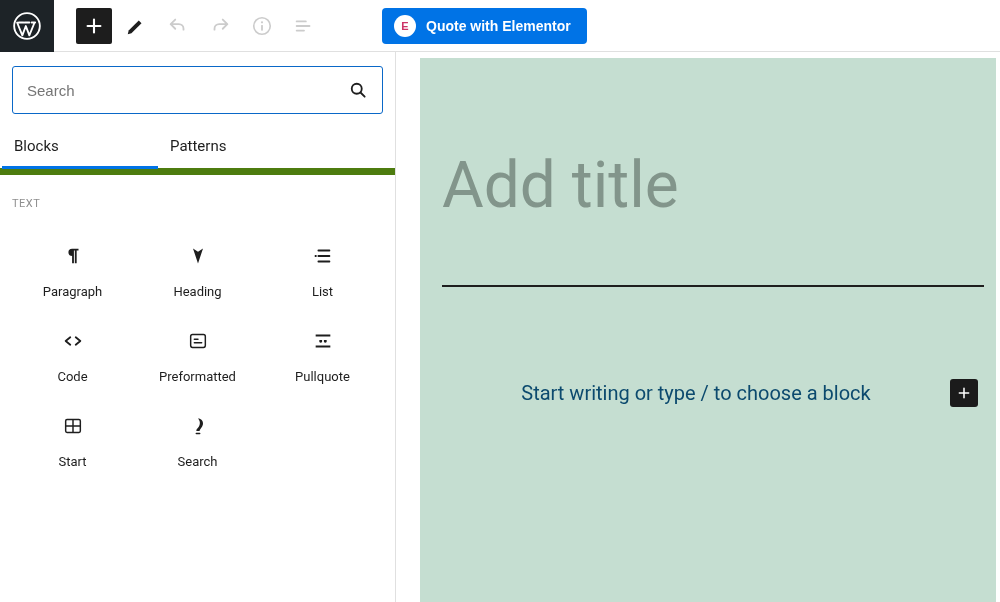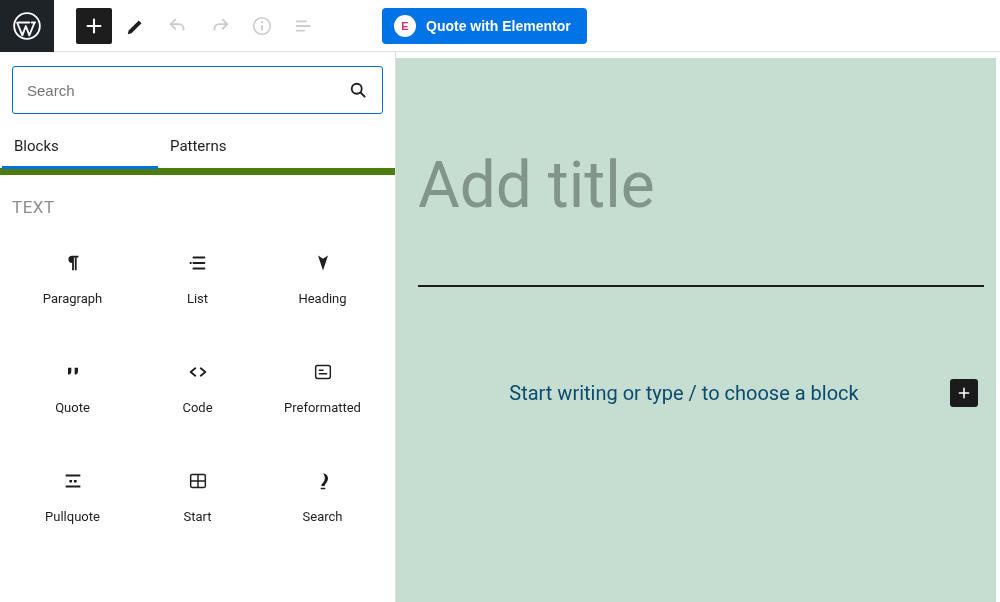--- a/index.html
+++ b/index.html
@@ -85,47 +85,48 @@
     color:#1e1e1e;
     position:relative;
   }
   .tab.active::after {
     content:''; position:absolute; left:0; right:0; bottom:-1px;
     height:3px; background:#0073e6;
   }
   .tab:first-child { margin-left: 2px; width: 156px; }
 
   .category-label {
-    font-size: 17px; color:#8f8f8f; letter-spacing:.5px;
+    font-size: 11px; color:#8f8f8f; letter-spacing:.5px;
     padding: 22px 12px 4px 12px;
     text-transform: uppercase;
   }
 
   .block-grid {
     display: grid;
     grid-template-columns: repeat(3, 1fr);
-    row-gap: 24px;
+    row-gap: 0;
     padding: 14px 10px 0 10px;
   }
   .block-item {
     display:flex; flex-direction:column; align-items:center;
     padding: 16px 0 14px 0;
     cursor:pointer;
   }
   .block-icon { width:24px; height:24px; display:flex;align-items:center;justify-content:center; }
   .block-label {
     margin-top: 16px;
     font-size: 13px;
     color:#1e1e1e;
   }
 
   .canvas {
     flex:1; position:relative;
     background:#fff;
     padding: 0 12px 12px 12px;
+    margin-left: 24px;
   }
   .page-bg {
     position:absolute; left:0; right:0; top:0; height: 100%;
     background: #c5ded1;
     margin: 6px 4px 4px 0;
   }
   .title-area {
     position:relative;
     padding: 105px 0 0 10px;
   }
@@ -247,45 +248,37 @@
         <span class="block-icon">
             <svg viewBox="0 0 24 24" width="22" height="22">
               <path d="M13 4h5v2h-2v14h-2V6h-1v14h-2V12a4 4 0 010-8z" fill="#1e1e1e"></path>
             </svg>
           </span>
         <span class="block-label">Paragraph</span>
       </div>
 
       <div class="block-item">
         <span class="block-icon">
+            <svg viewBox="0 0 24 24" width="20" height="20">
+              <path d="M6 3l6 18 6-18-6 4-6-4z" fill="#1e1e1e"></path>
+            </svg>
+          </span>
+        <span class="block-label">Heading</span>
+      </div>
+
+      <div class="block-item">
+        <span class="block-icon">
             <svg viewBox="0 0 24 24" width="22" height="22">
               <path d="M7 6h12M7 12h12M7 18h12" stroke="#1e1e1e" stroke-width="2" stroke-linecap="round"></path>
               <path d="M3 5h2M3 11h2v2H3z" fill="#1e1e1e"></path>
             </svg>
           </span>
         <span class="block-label">List</span>
       </div>
 
-      <div class="block-item">
-        <span class="block-icon">
-            <svg viewBox="0 0 24 24" width="20" height="20">
-              <path d="M6 3l6 18 6-18-6 4-6-4z" fill="#1e1e1e"></path>
-            </svg>
-          </span>
-        <span class="block-label">Heading</span>
-      </div>
-
-      <div class="block-item">
-        <span class="block-icon">
-            <svg viewBox="0 0 24 24" width="20" height="20">
-              <path d="M6 7h4v4a4 4 0 01-4 4V7zm8 0h4v4a4 4 0 01-4 4V7z" fill="#1e1e1e"></path>
-            </svg>
-          </span>
-        <span class="block-label">Quote</span>
-      </div>
 
       <div class="block-item">
         <span class="block-icon">
             <svg viewBox="0 0 24 24" width="22" height="22">
               <path d="M9 8l-5 4 5 4M15 8l5 4-5 4" stroke="#1e1e1e" stroke-width="2" fill="none" stroke-linecap="round" stroke-linejoin="round"></path>
             </svg>
           </span>
         <span class="block-label">Code</span>
       </div>
 

